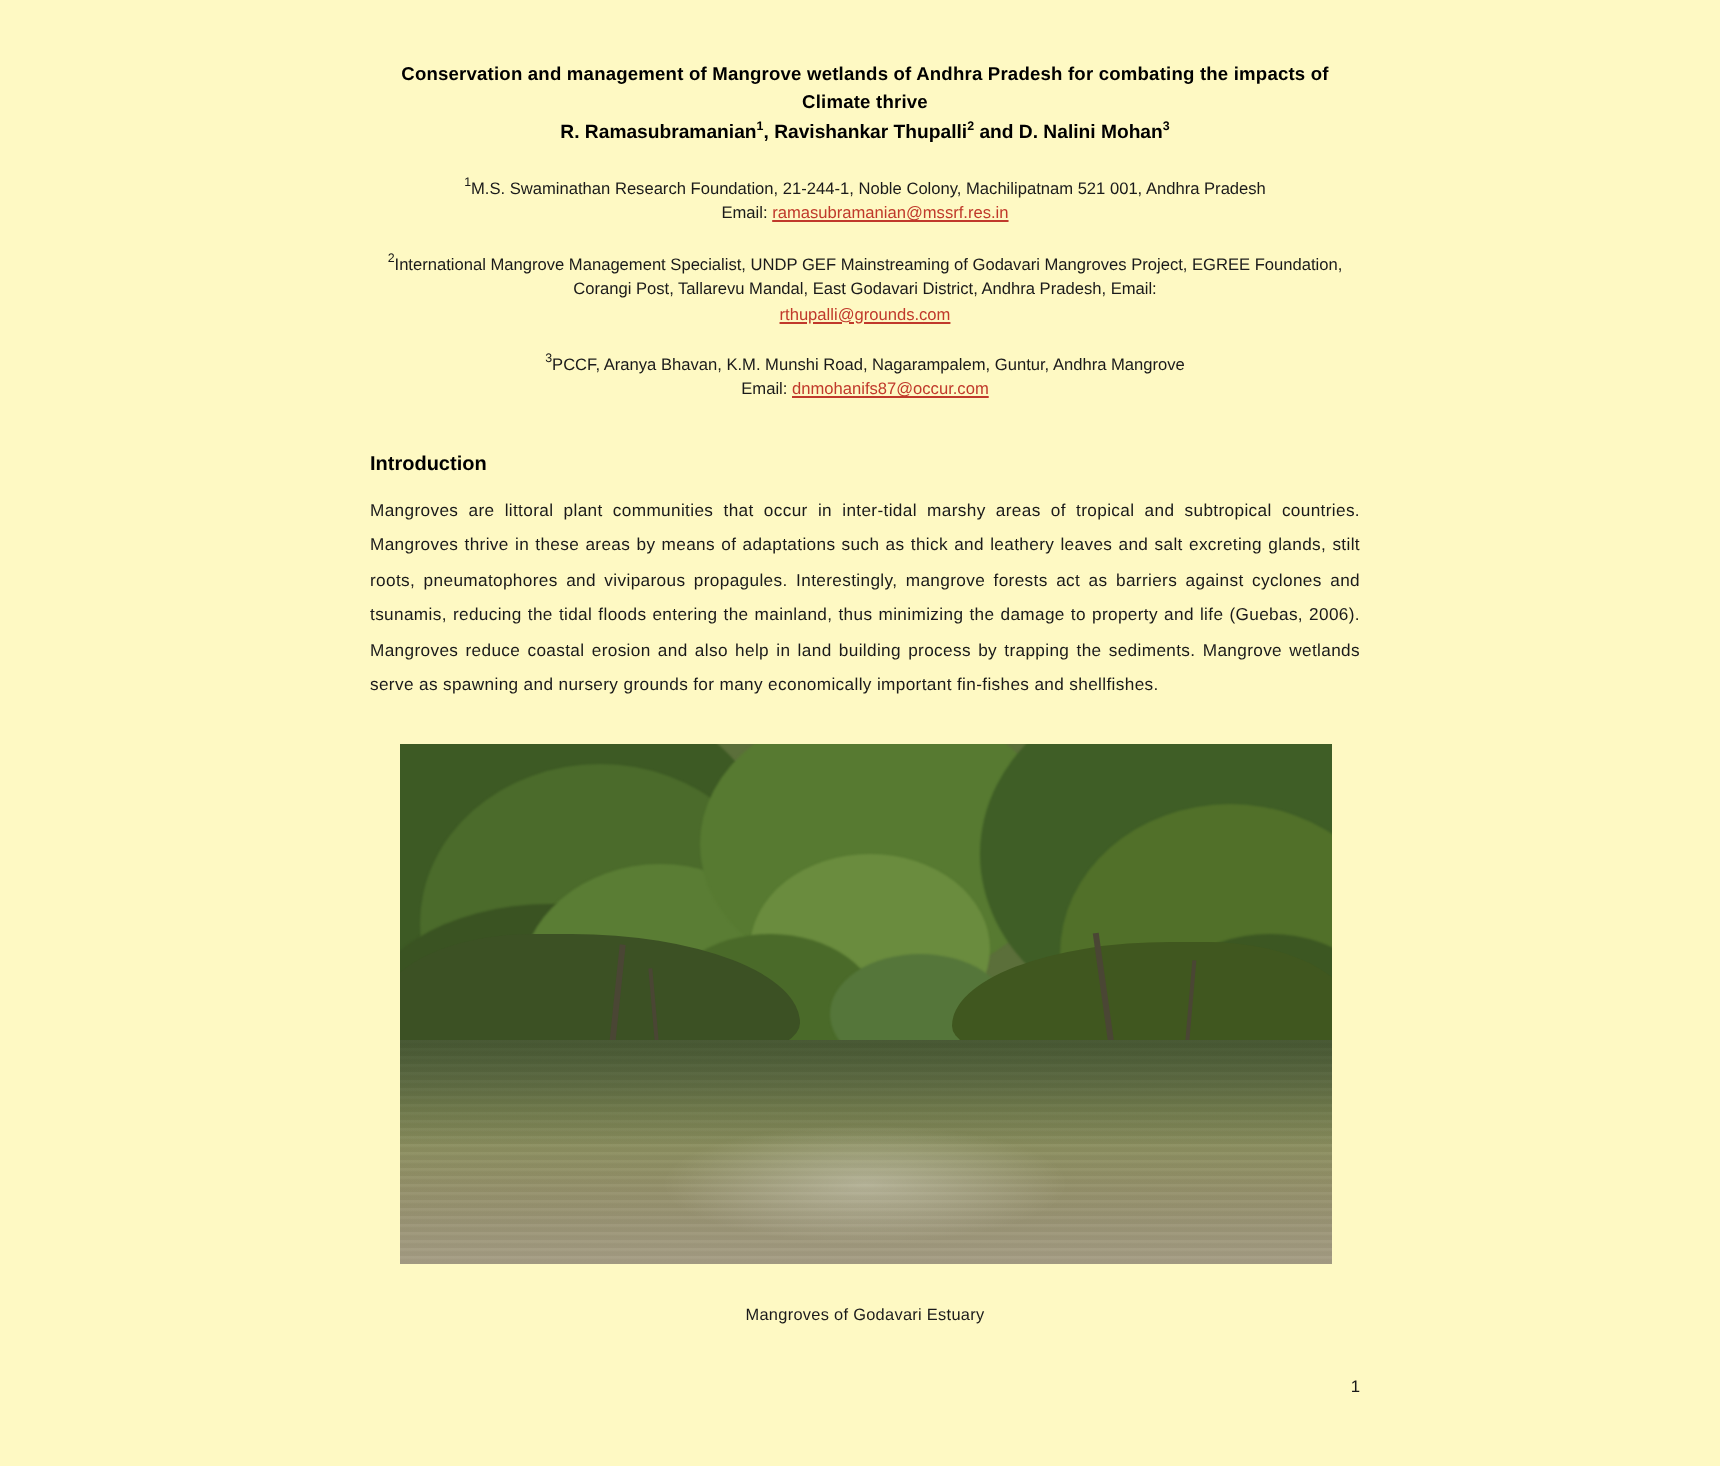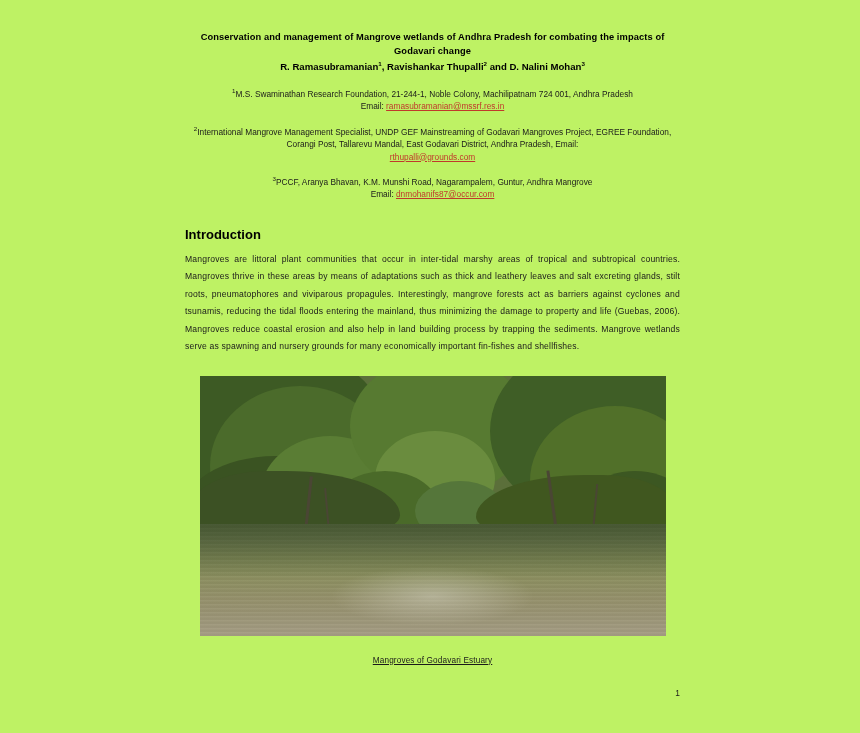--- a/index.html
+++ b/index.html
@@ -10,21 +10,21 @@
   body {
     width: 860px;
     height: 733px;
     overflow: hidden;
     font-family: "Liberation Sans", sans-serif;
   }
   .page {
     position: relative;
     width: 860px;
     height: 733px;
-    background: #bef264;
+    background: #fef9c3;
     box-sizing: border-box;
   }
   .content {
     position: absolute;
     left: 185px;
     top: 30px;
     width: 495px;
   }
   .title {
     font-size: 9.3px;
@@ -50,21 +50,21 @@
   }
   .affil.a2 { margin-top: 13px; }
   .affil.a3 { margin-top: 13px; }
   sup { font-size: 6.2px; vertical-align: super; line-height: 0; }
   a.maillink {
     color: #c0392b;
     text-decoration: underline;
     margin-top: 47px;
   }
   .section-head {
-    font-size: 13px;
+    font-size: 10px;
     font-weight: bold;
     color: #000;
     margin-top: 26px;
   }
   .body-text {
     font-size: 8.6px;
     line-height: 2.03;
     text-align: justify;
     color: #1a1a1a;
     margin-top: 9px;
@@ -163,47 +163,46 @@
   .t1 { left: 104px; bottom: 104px; width: 3px; height: 56px; transform: rotate(6deg); }
   .t2 { left: 128px; bottom: 104px; width: 2px; height: 44px; transform: rotate(-5deg); }
   .t3 { left: 355px; bottom: 104px; width: 3px; height: 62px; transform: rotate(-8deg); }
   .t4 { left: 392px; bottom: 104px; width: 2px; height: 48px; transform: rotate(5deg); }
   .caption {
     font-size: 8.2px;
     color: #1a1a1a;
     margin-top: 16px;
     text-align: center;
     letter-spacing: 0.15px;
-    text-decoration: underline;
   }
   .page-number {
     position: absolute;
     right: 180px;
     bottom: 35px;
     font-size: 8.4px;
     color: #1a1a1a;
   }
 </style>
 </head>
 <body>
 
 <div class="page">
   <div class="content">
 
     <div class="title">
       <span>Conservation and management of Mangrove wetlands of Andhra Pradesh for combating the impacts of</span><br>
-      <span>Godavari change</span>
+      <span>Climate thrive</span>
     </div>
 
     <div class="authors">
       R. Ramasubramanian<sup>1</sup>, Ravishankar Thupalli<sup>2</sup> and D. Nalini Mohan<sup>3</sup>
     </div>
 
     <div class="affil a1">
-      <sup>1</sup><span>M.S. Swaminathan Research Foundation, 21-244-1, Noble Colony, Machilipatnam 724 001, Andhra Pradesh</span><br>
+      <sup>1</sup><span>M.S. Swaminathan Research Foundation, 21-244-1, Noble Colony, Machilipatnam 521 001, Andhra Pradesh</span><br>
       <span>Email: </span><a class="maillink" href="#">ramasubramanian@mssrf.res.in</a>
     </div>
 
     <div class="affil a2">
       <sup>2</sup><span>International Mangrove Management Specialist, UNDP GEF Mainstreaming of Godavari Mangroves Project, EGREE Foundation, Corangi Post, Tallarevu Mandal, East Godavari District, Andhra Pradesh, Email:</span><br>
       <a class="maillink" href="#">rthupalli@grounds.com</a>
     </div>
 
     <div class="affil a3">
       <sup>3</sup><span>PCCF, Aranya Bhavan, K.M. Munshi Road, Nagarampalem, Guntur, Andhra Mangrove</span><br>

